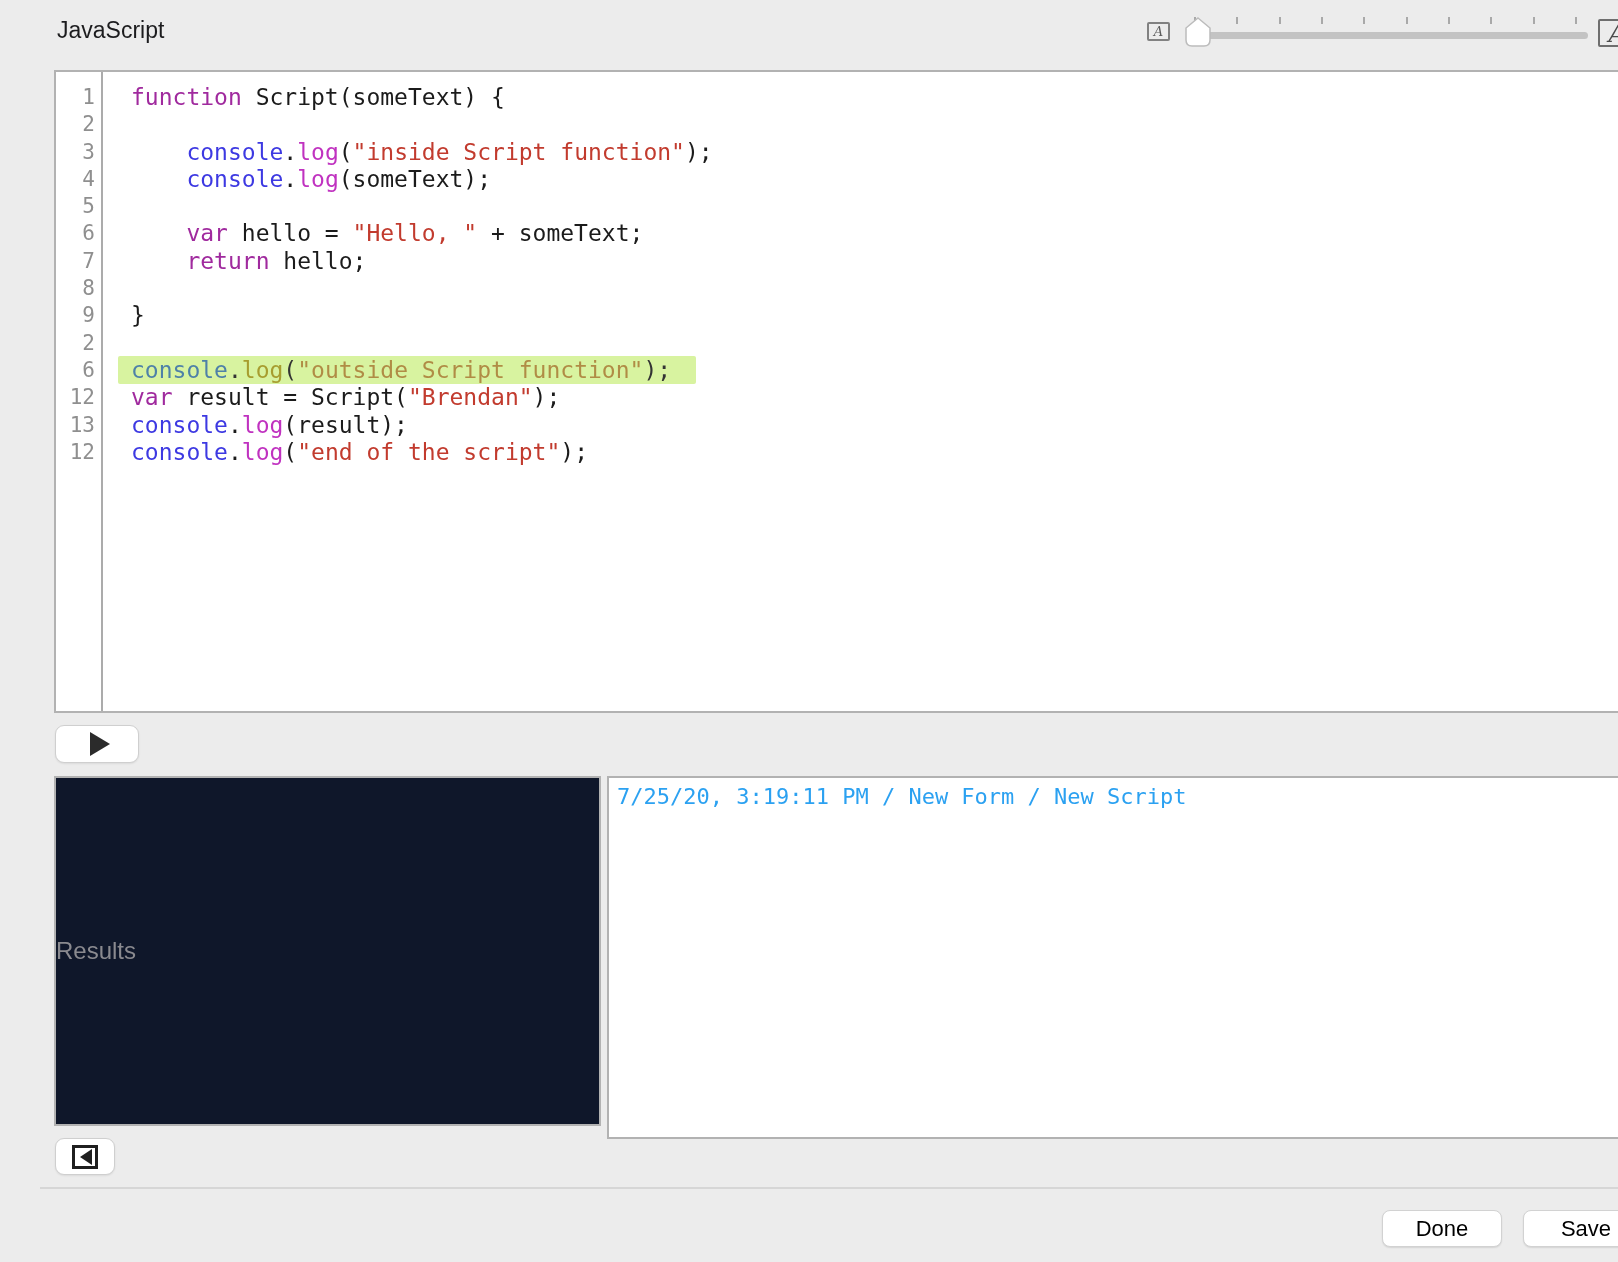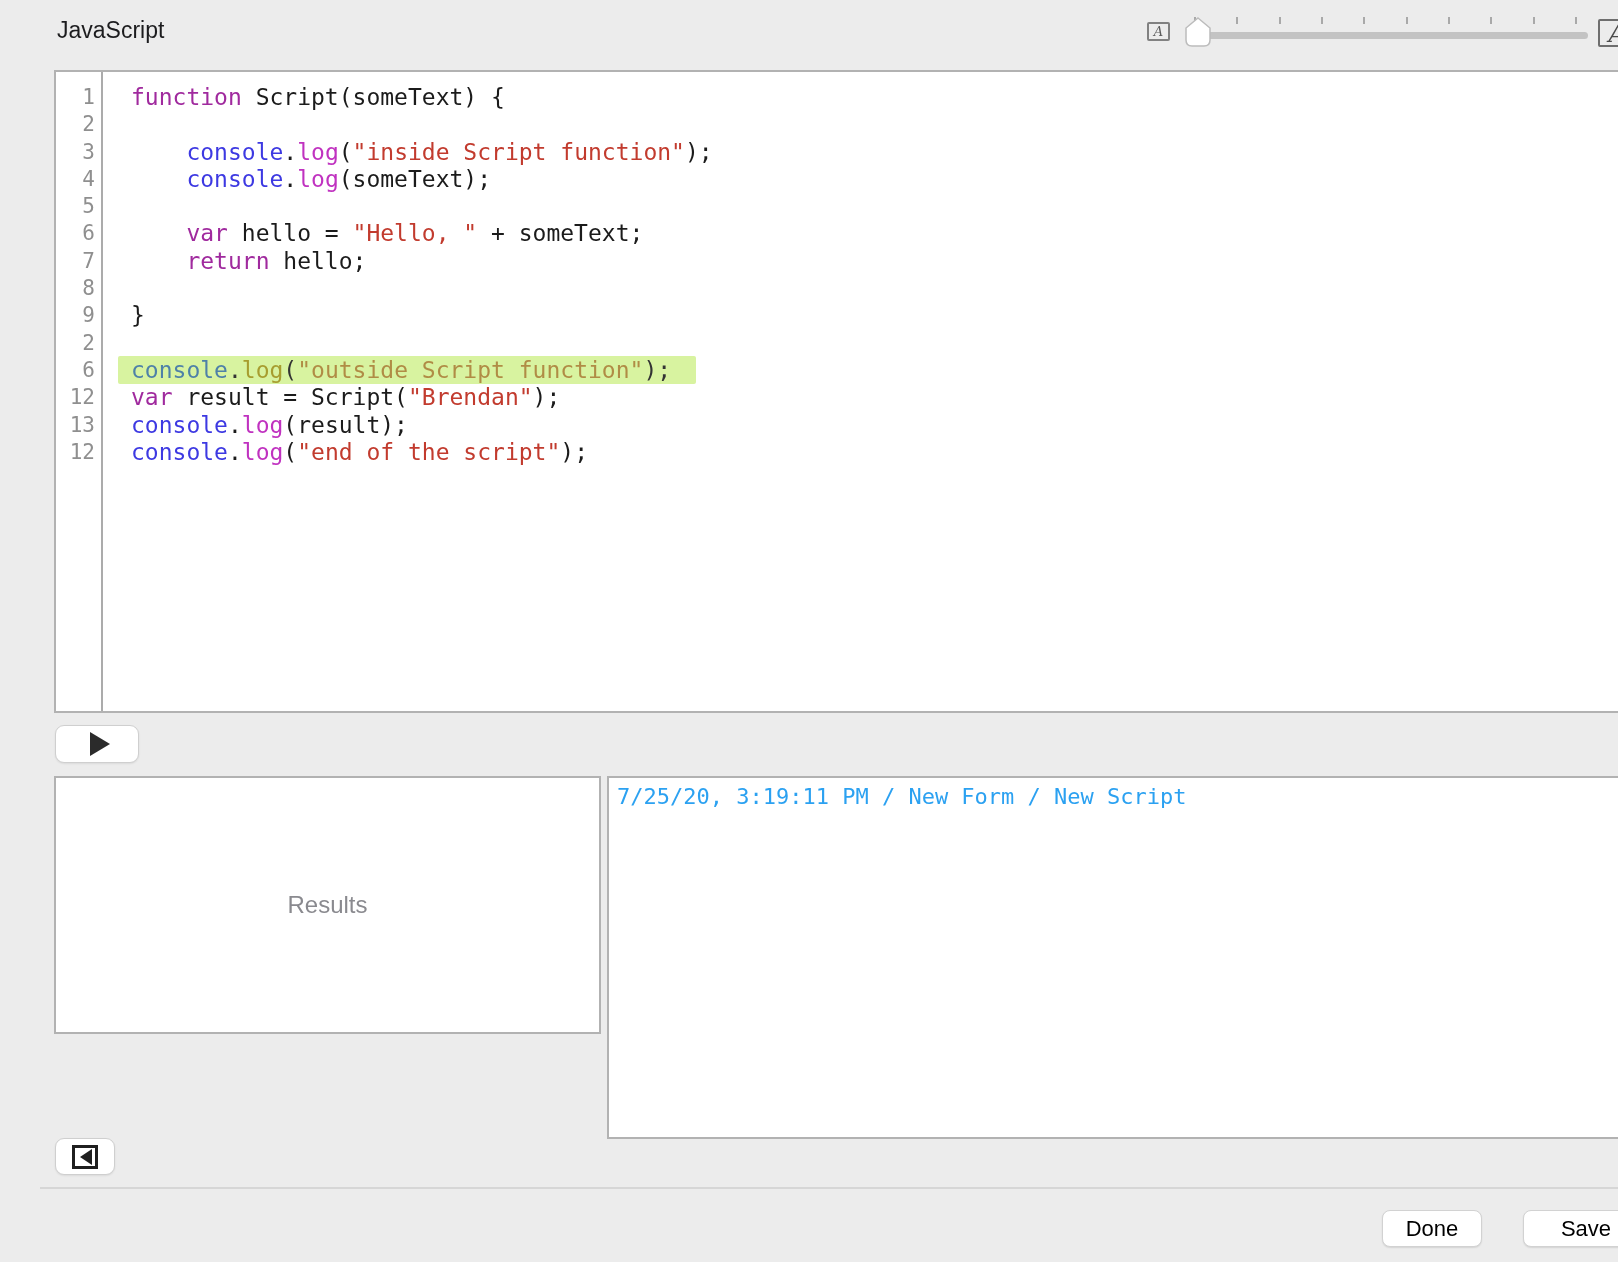--- a/index.html
+++ b/index.html
@@ -48,22 +48,22 @@
   .hl-line { background:var(--highlight_bg); padding:1px 25px 1px 13px; margin-left:-13px; border-radius:2px; }
 
   
   #run-button { left:15px; top:725px; width:84px; height:38px; background:#fff;
     border:1px solid #cfcfcf; border-radius:9px; box-shadow:0 1px 2px rgba(0,0,0,.08);
     display:flex; align-items:center; justify-content:center; cursor:pointer; }
   .play-tri { width:0; height:0; border-left:20px solid #2b2b2b;
     border-top:12px solid transparent; border-bottom:12px solid transparent; margin-left:6px; }
 
   
-  #results-panel { left:14px; top:776px; width:547px; height:258px; background:#ffffff;
-    border:2px solid #b2b2b2; display:flex; align-items:center; justify-content:center; }
+  #results-panel { left:14px; top:776px; width:547px; height:350px; background:#0f172a;
+    border:2px solid #b2b2b2; display:flex; align-items:center; justify-content:flex-start; }
   #results-label { color:#8a8a8f; font-size:24px; }
   #console-panel { left:567px; top:776px; width:1034px; height:363px; background:#fff;
     border:2px solid #b2b2b2; padding:5px 8px; }
   #console-line { font-family:"DejaVu Sans Mono", monospace; font-size:22px; line-height:28px;
     color:var(--console_output); white-space:pre; }
 
   
   #collapse-button { left:15px; top:1138px; width:60px; height:37px; background:#fff;
     border:1px solid #cfcfcf; border-radius:9px; box-shadow:0 1px 2px rgba(0,0,0,.08);
     display:flex; align-items:center; justify-content:center; cursor:pointer; }
@@ -71,21 +71,21 @@
     display:flex; align-items:center; justify-content:center; }
   .left-tri { width:0; height:0; border-right:12px solid #1f1f1f;
     border-top:8px solid transparent; border-bottom:8px solid transparent; margin-left:2px; }
 
   
   #footer-divider { left:0; top:1187px; width:1618px; height:2px; background:#d6d6d6; }
   .footer-btn { background:#fff; border:1px solid #d2d2d2; border-radius:8px;
     box-shadow:0 1px 1.5px rgba(0,0,0,.1); color:#000; font-size:22px;
     display:flex; align-items:center; justify-content:center; cursor:pointer;
     font-family:"Liberation Sans", sans-serif; }
-  #done-button { left:1342px; top:1210px; width:100px; height:37px; }
+  #done-button { left:1342px; top:1210px; width:120px; height:37px; }
   #save-button { left:1483px; top:1210px; width:126px; height:37px; }
 </style>
 </head>
 <body>
 
 <div class="abs" id="page-title">JavaScript</div>
 
 <div class="abs" id="small-a-box">
   <span>A</span>
 </div>

